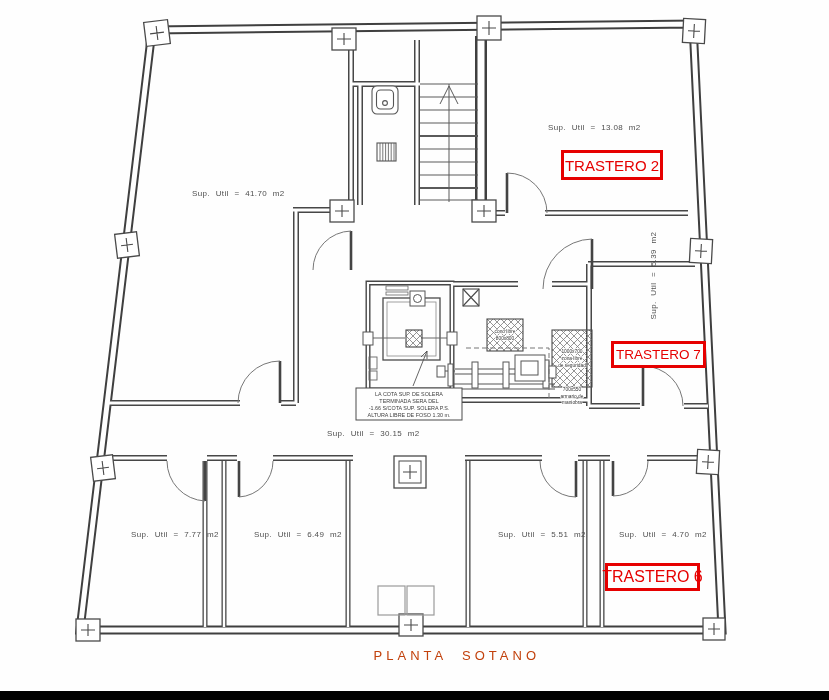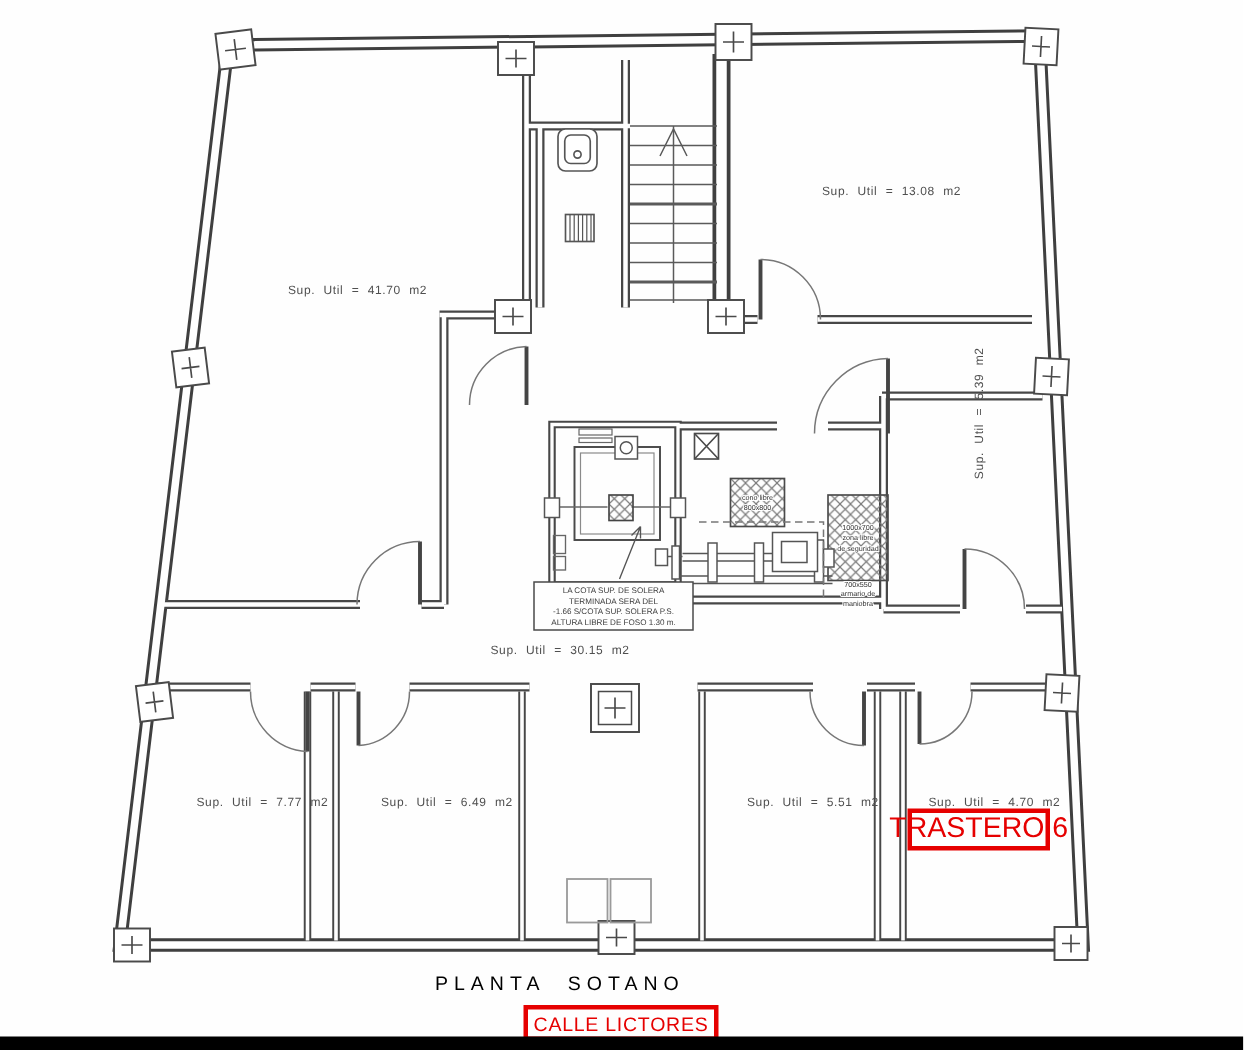--- a/index.html
+++ b/index.html
@@ -4,22 +4,22 @@
 <style>
   html,body{margin:0;padding:0;background:#fff;}
   #stage{position:relative;width:829px;height:700px;background:#fefefe;overflow:hidden;
          font-family:"Liberation Sans",sans-serif;}
   svg{position:absolute;left:0;top:0;}
   .lbl{position:absolute;font-size:8px;color:#4f4f4f;letter-spacing:.4px;word-spacing:3px;white-space:nowrap;margin-left:12px;}
   .vlbl{position:absolute;font-size:8px;color:#4f4f4f;letter-spacing:.4px;word-spacing:3px;white-space:nowrap;
         text-align:center;transform:rotate(-90deg);transform-origin:center center;}
   .redbox{position:absolute;border:3px solid #e60000;color:#e60000;display:flex;align-items:center;
           justify-content:center;background:rgba(255,255,255,.0);font-weight:400;white-space:nowrap;}
-  .title{position:absolute;left:290px;top:648px;width:250px;text-align:left;font-size:13px;
-         color:#000000;letter-spacing:4px;word-spacing:8px;white-space:nowrap;}
+  .title{position:absolute;left:290px;top:648px;width:250px;text-align:right;font-size:13px;
+         color:#c2410c;letter-spacing:4px;word-spacing:8px;white-space:nowrap;}
   .blackbar{position:absolute;left:0;top:691px;width:829px;height:9px;background:#000;}
 </style>
 </head>
 <body>
 
 <div id="stage">
 
 <svg width="829" height="700" viewBox="0 0 829 700">
   <defs>
     <pattern id="xh" width="7" height="7" patternUnits="userSpaceOnUse">
@@ -221,19 +221,20 @@
 
 <span class="lbl" style="left:180px;top:189px">Sup. Util = 41.70 m2</span>
 <span class="lbl" style="left:536px;top:123px">Sup. Util = 13.08 m2</span>
 <span class="vlbl" style="left:600px;top:271px;width:106px">Sup. Util = 5.39 m2</span>
 <span class="lbl" style="left:315px;top:429px">Sup. Util = 30.15 m2</span>
 <span class="lbl" style="left:119px;top:530px">Sup. Util = 7.77 m2</span>
 <span class="lbl" style="left:242px;top:530px">Sup. Util = 6.49 m2</span>
 <span class="lbl" style="left:486px;top:530px">Sup. Util = 5.51 m2</span>
 <span class="lbl" style="left:607px;top:530px">Sup. Util = 4.70 m2</span>
 
-<div class="redbox" style="left:605px;top:539px;width:89px;height:22px;font-size:19px">TRASTERO 6</div>
+<div class="redbox" style="left:561px;top:150px;width:96px;height:24px;font-size:15px">TRASTERO 2</div>
+<div class="redbox" style="left:611px;top:341px;width:89px;height:21px;font-size:13.5px">TRASTERO 7</div>
+<div class="redbox" style="left:605px;top:563px;width:89px;height:22px;font-size:16px">TRASTERO 6</div>
 
 <div class="title">PLANTA SOTANO</div>
-<div class="redbox" style="left:349px;top:670px;width:124px;height:18px;font-size:13px;letter-spacing:.5px">CALLE LICTORES</div>
 
 <div class="blackbar"></div>
 </div>
 
 </body></html>

